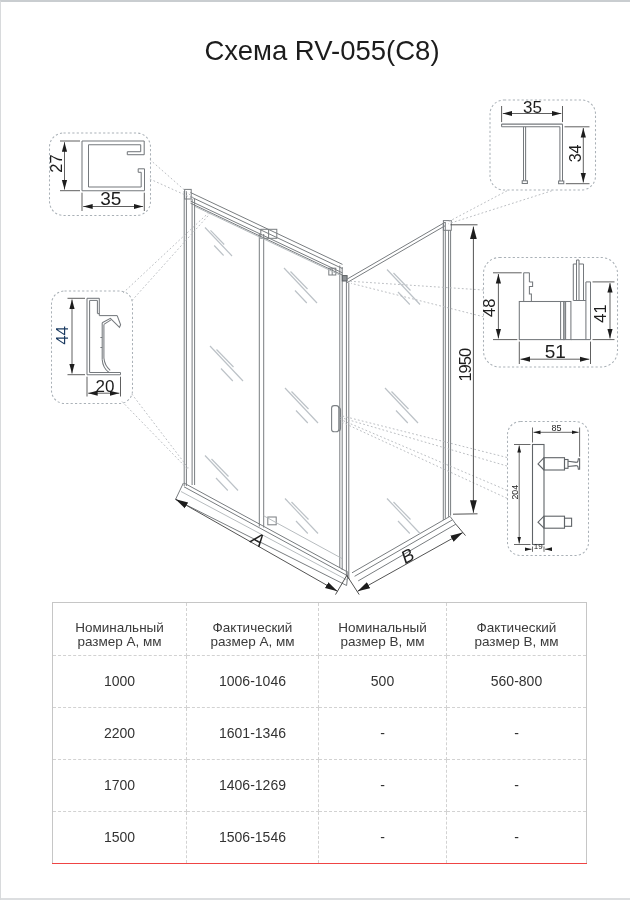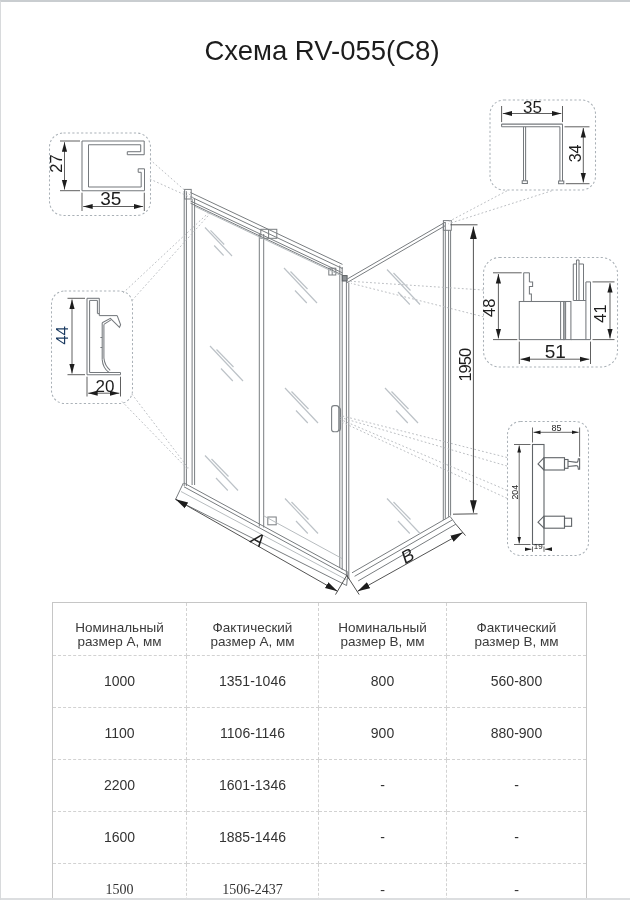--- a/index.html
+++ b/index.html
@@ -10,21 +10,21 @@
 #title{position:absolute;left:0;top:33px;width:642px;text-align:center;font-size:27.5px;color:#1c1c1c;letter-spacing:0px;}
 #botline{position:absolute;left:0;top:896px;width:630px;height:2px;background:#dcdee0;}
 #tbl{position:absolute;left:51px;top:600px;border-collapse:collapse;table-layout:fixed;}
 #tbl td{border:1px dashed #d2d2d2;text-align:center;vertical-align:middle;padding:18px;
 font-size:14px;color:#333333;line-height:15px;}
 #tbl tr.hd td{font-size:13.5px;color:#3a3a3a;line-height:14px;padding-bottom:6px;}
 #tbl{border:1px solid #c6c6c6;}
 #tbl td.l{border-left:1px solid #c6c6c6;}
 #tbl td.r{border-right:1px solid #c6c6c6;}
 #tbl tr.hd td{border-top:1px solid #c6c6c6;}
-#tbl tr.last td{border-bottom:3px solid #ef4444;font-family:Liberation Serif, serif;}
+#tbl tr.last td{border-bottom:1px solid #ef4444;}
 svg{position:absolute;left:0;top:0;}
 </style>
 </head>
 <body>
 <div id="page">
 <div id="title">Схема RV-055(C8)</div>
 
 <svg width="630" height="600" viewBox="0 0 630 600">
 <defs>
 <marker id="ma" orient="auto-start-reverse" markerUnits="userSpaceOnUse" markerWidth="15" markerHeight="9" refX="12.5" refY="4">
@@ -316,45 +316,39 @@
       </colgroup>
 <tbody>
         <tr class="hd" style="height:48px">
           <td class="l">Номинальный<br>размер А, мм</td>
           <td>Фактический<br>размер А, мм</td>
           <td>Номинальный<br>размер В, мм</td>
           <td class="r">Фактический<br>размер В, мм</td>
         </tr>
 <tr style="height:33px">
           <td class="l">1000</td>
-          <td>1351-1046</td>
-          <td>800</td>
+          <td>1006-1046</td>
+          <td>500</td>
           <td class="r">560-800</td>
-        </tr>
-<tr style="height:31px">
-          <td class="l">1100</td>
-          <td>1106-1146</td>
-          <td>900</td>
-          <td class="r">880-900</td>
         </tr>
 <tr style="height:37px">
           <td class="l">2200</td>
           <td>1601-1346</td>
           <td>-</td>
           <td class="r">-</td>
         </tr>
 <tr style="height:39px">
-          <td class="l">1600</td>
-          <td>1885-1446</td>
+          <td class="l">1700</td>
+          <td>1406-1269</td>
           <td>-</td>
           <td class="r">-</td>
         </tr>
 <tr class="last" style="height:40px">
           <td class="l">1500</td>
-          <td>1506-2437</td>
+          <td>1506-1546</td>
           <td>-</td>
           <td class="r">-</td>
         </tr>
 </tbody>
     </table>
 
 <div id="botline"></div>
 </div>
 
 </body></html>

